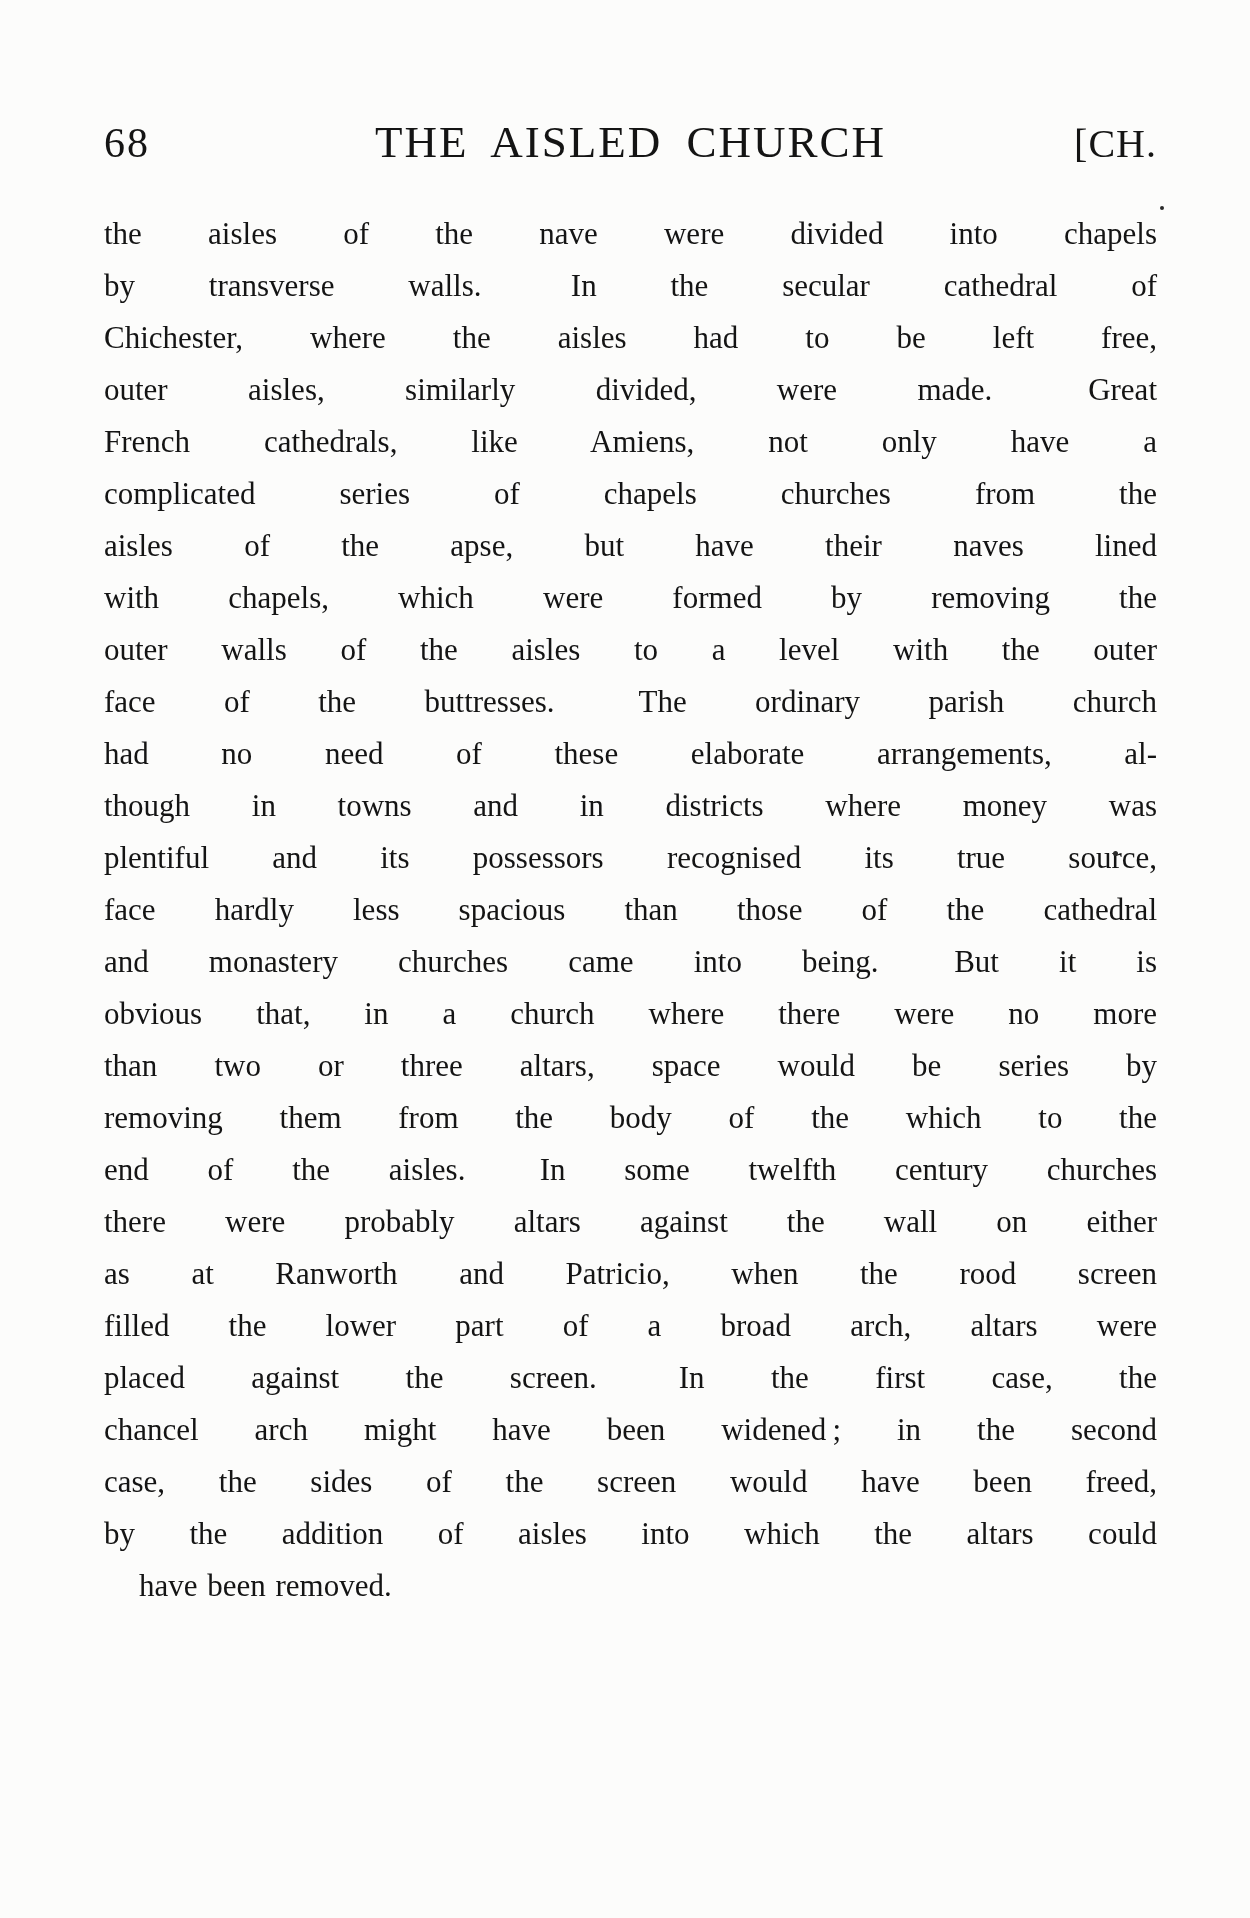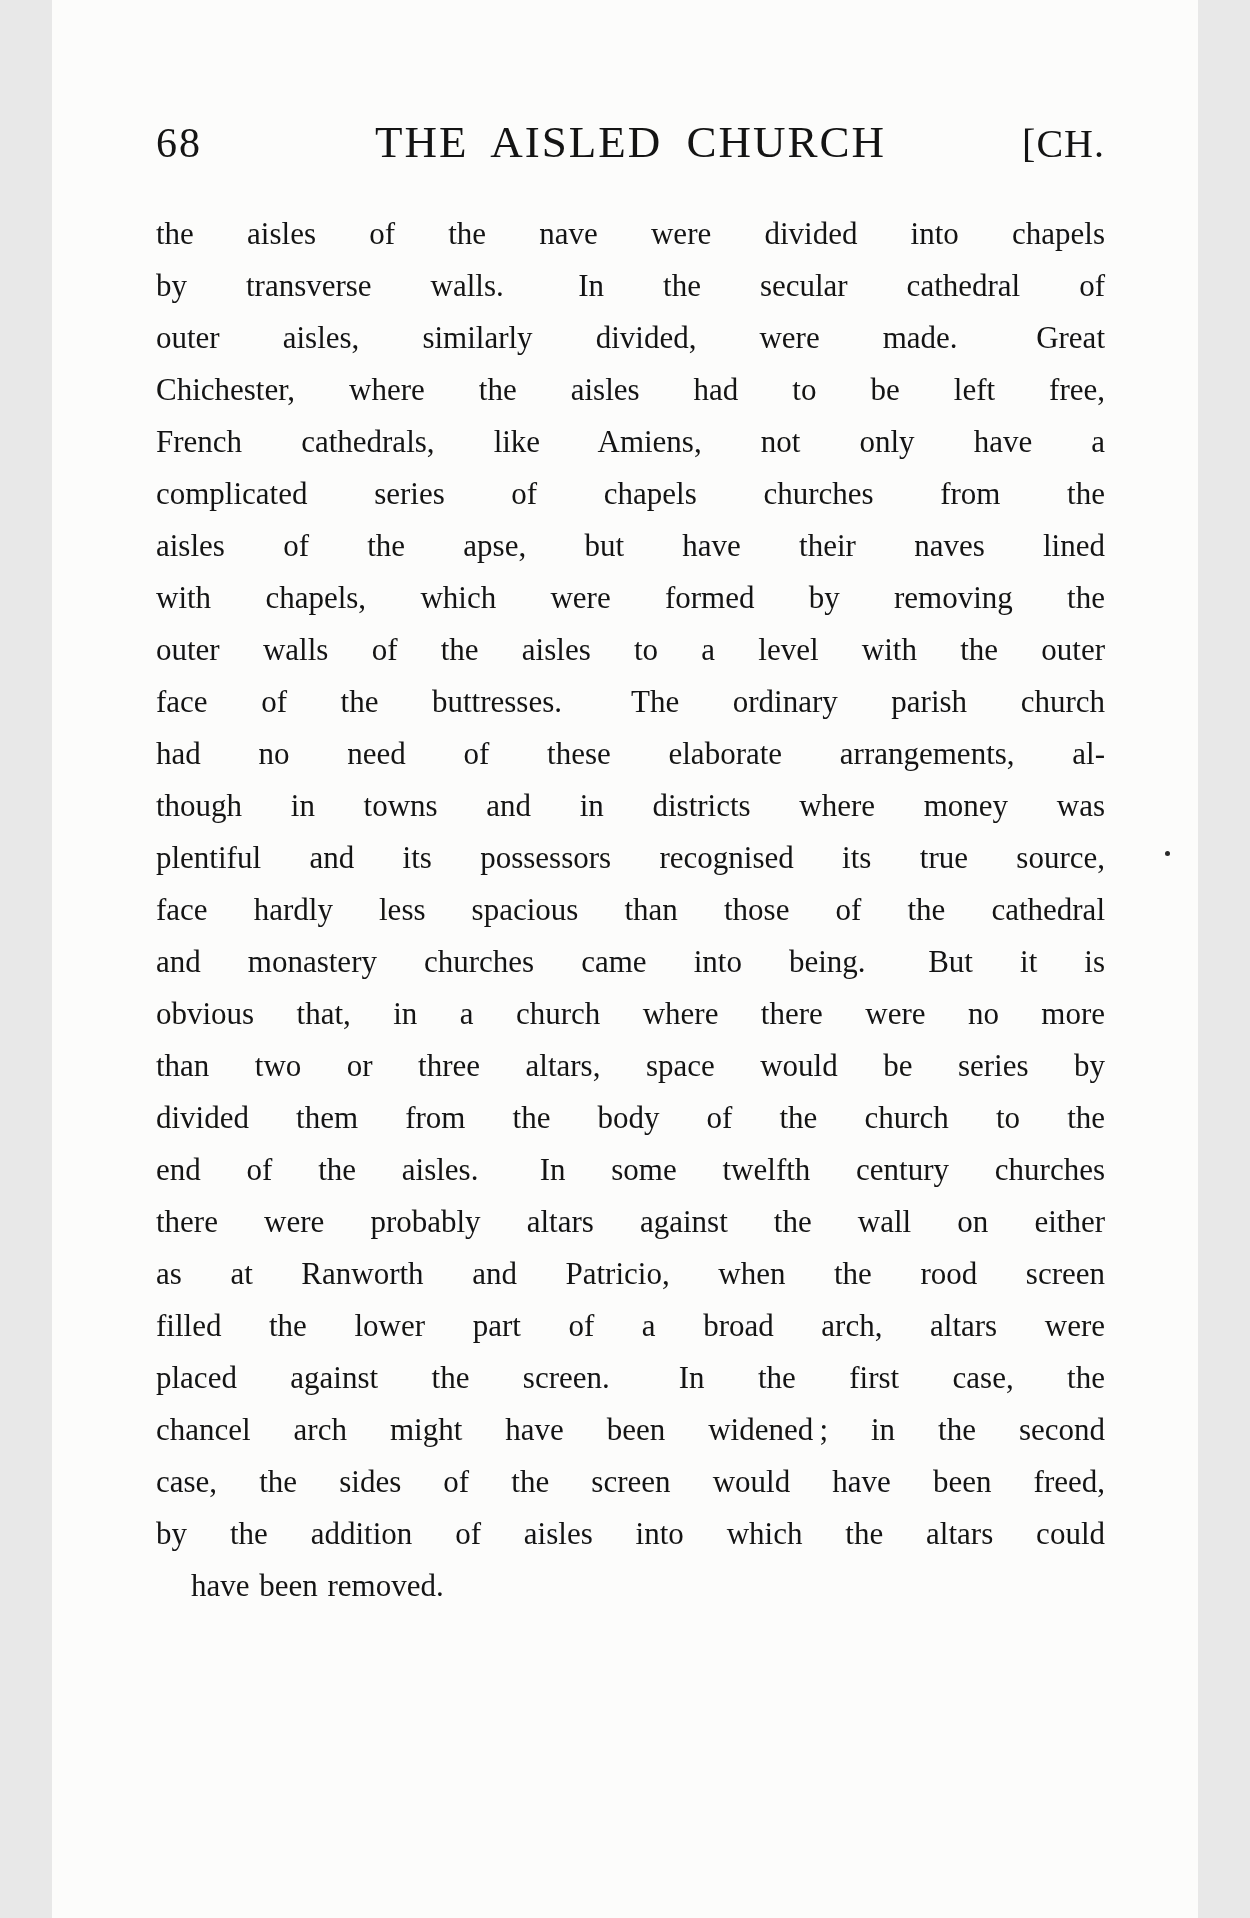--- a/index.html
+++ b/index.html
@@ -2,21 +2,21 @@
 <html><head>
 <meta charset="utf-8">
 <style>
   html, body {
     margin: 0;
     padding: 0;
     background: #e8e8e8;
   }
   .page {
     position: relative;
-    width: 1146px;
+    width: 1250px;
     height: 1918px;
     margin: 0 auto;
     background: #fcfcfb;
     font-family: "Liberation Serif", "DejaVu Serif", serif;
     color: #141414;
     overflow: hidden;
     -webkit-font-smoothing: antialiased;
   }
   .header {
     display: grid;
@@ -71,36 +71,36 @@
 <div class="page">
   <div class="header">
     <div class="pagenum">68</div>
     <div class="title">THE AISLED CHURCH</div>
     <div class="chapter">[CH.</div>
   </div>
 
   <div class="body">
       <div class="line">the aisles of the nave were divided into chapels</div>
       <div class="line">by transverse walls.  In the secular cathedral of</div>
+      <div class="line">Chichester, where the aisles had to be left free,</div>
       <div class="line">outer aisles, similarly divided, were made.  Great</div>
-      <div class="line">Chichester, where the aisles had to be left free,</div>
       <div class="line">French cathedrals, like Amiens, not only have a</div>
       <div class="line">complicated series of chapels churches from the</div>
       <div class="line">aisles of the apse, but have their naves lined</div>
       <div class="line">with chapels, which were formed by removing the</div>
       <div class="line">outer walls of the aisles to a level with the outer</div>
       <div class="line">face of the buttresses.  The ordinary parish church</div>
       <div class="line">had no need of these elaborate arrangements, al-</div>
       <div class="line">though in towns and in districts where money was</div>
       <div class="line">plentiful and its possessors recognised its true source,</div>
       <div class="line">face hardly less spacious than those of the cathedral</div>
       <div class="line">and monastery churches came into being.  But it is</div>
       <div class="line">obvious that, in a church where there were no more</div>
       <div class="line">than two or three altars, space would be series by</div>
-      <div class="line">divided them from the body of the church to the</div>
+      <div class="line">removing them from the body of the which to the</div>
       <div class="line">end of the aisles.  In some twelfth century churches</div>
       <div class="line">there were probably altars against the wall on either</div>
       <div class="line">as at Ranworth and Patricio, when the rood screen</div>
       <div class="line">filled the lower part of a broad arch, altars were</div>
       <div class="line">placed against the screen.  In the first case, the</div>
       <div class="line">chancel arch might have been widened ; in the second</div>
       <div class="line">case, the sides of the screen would have been freed,</div>
       <div class="line">by the addition of aisles into which the altars could</div>
       <div class="line">have been removed.</div>
     </div>

